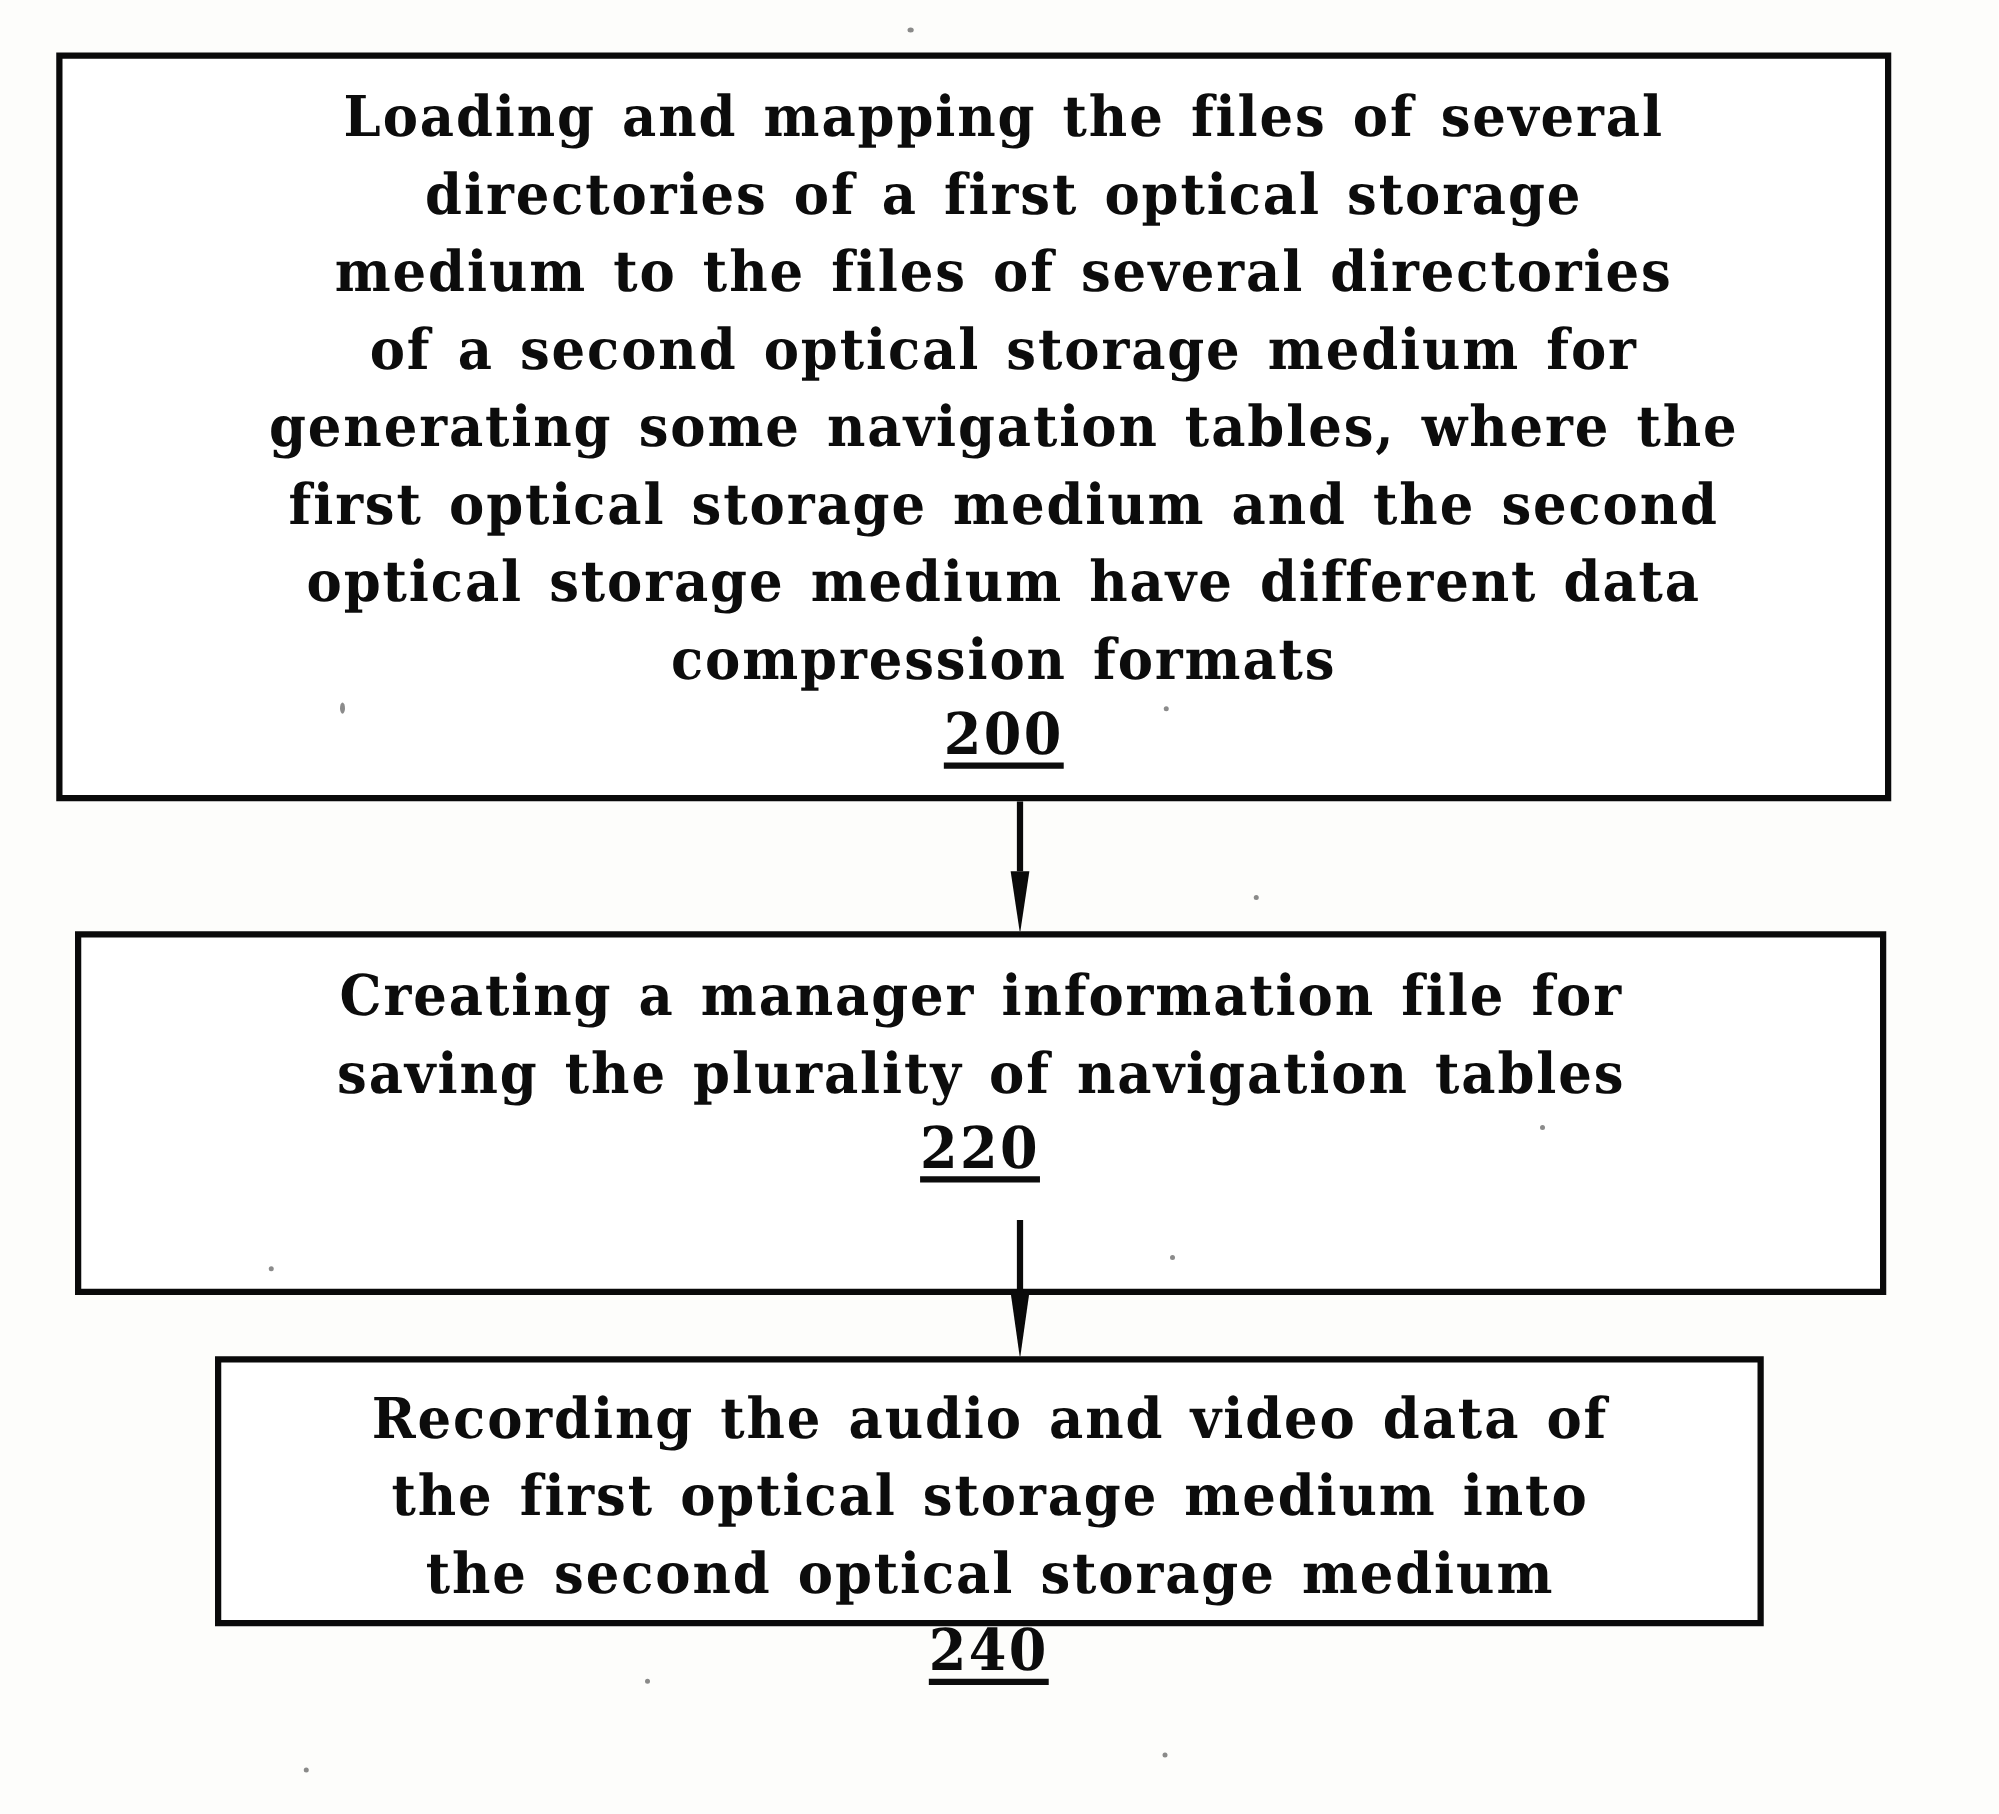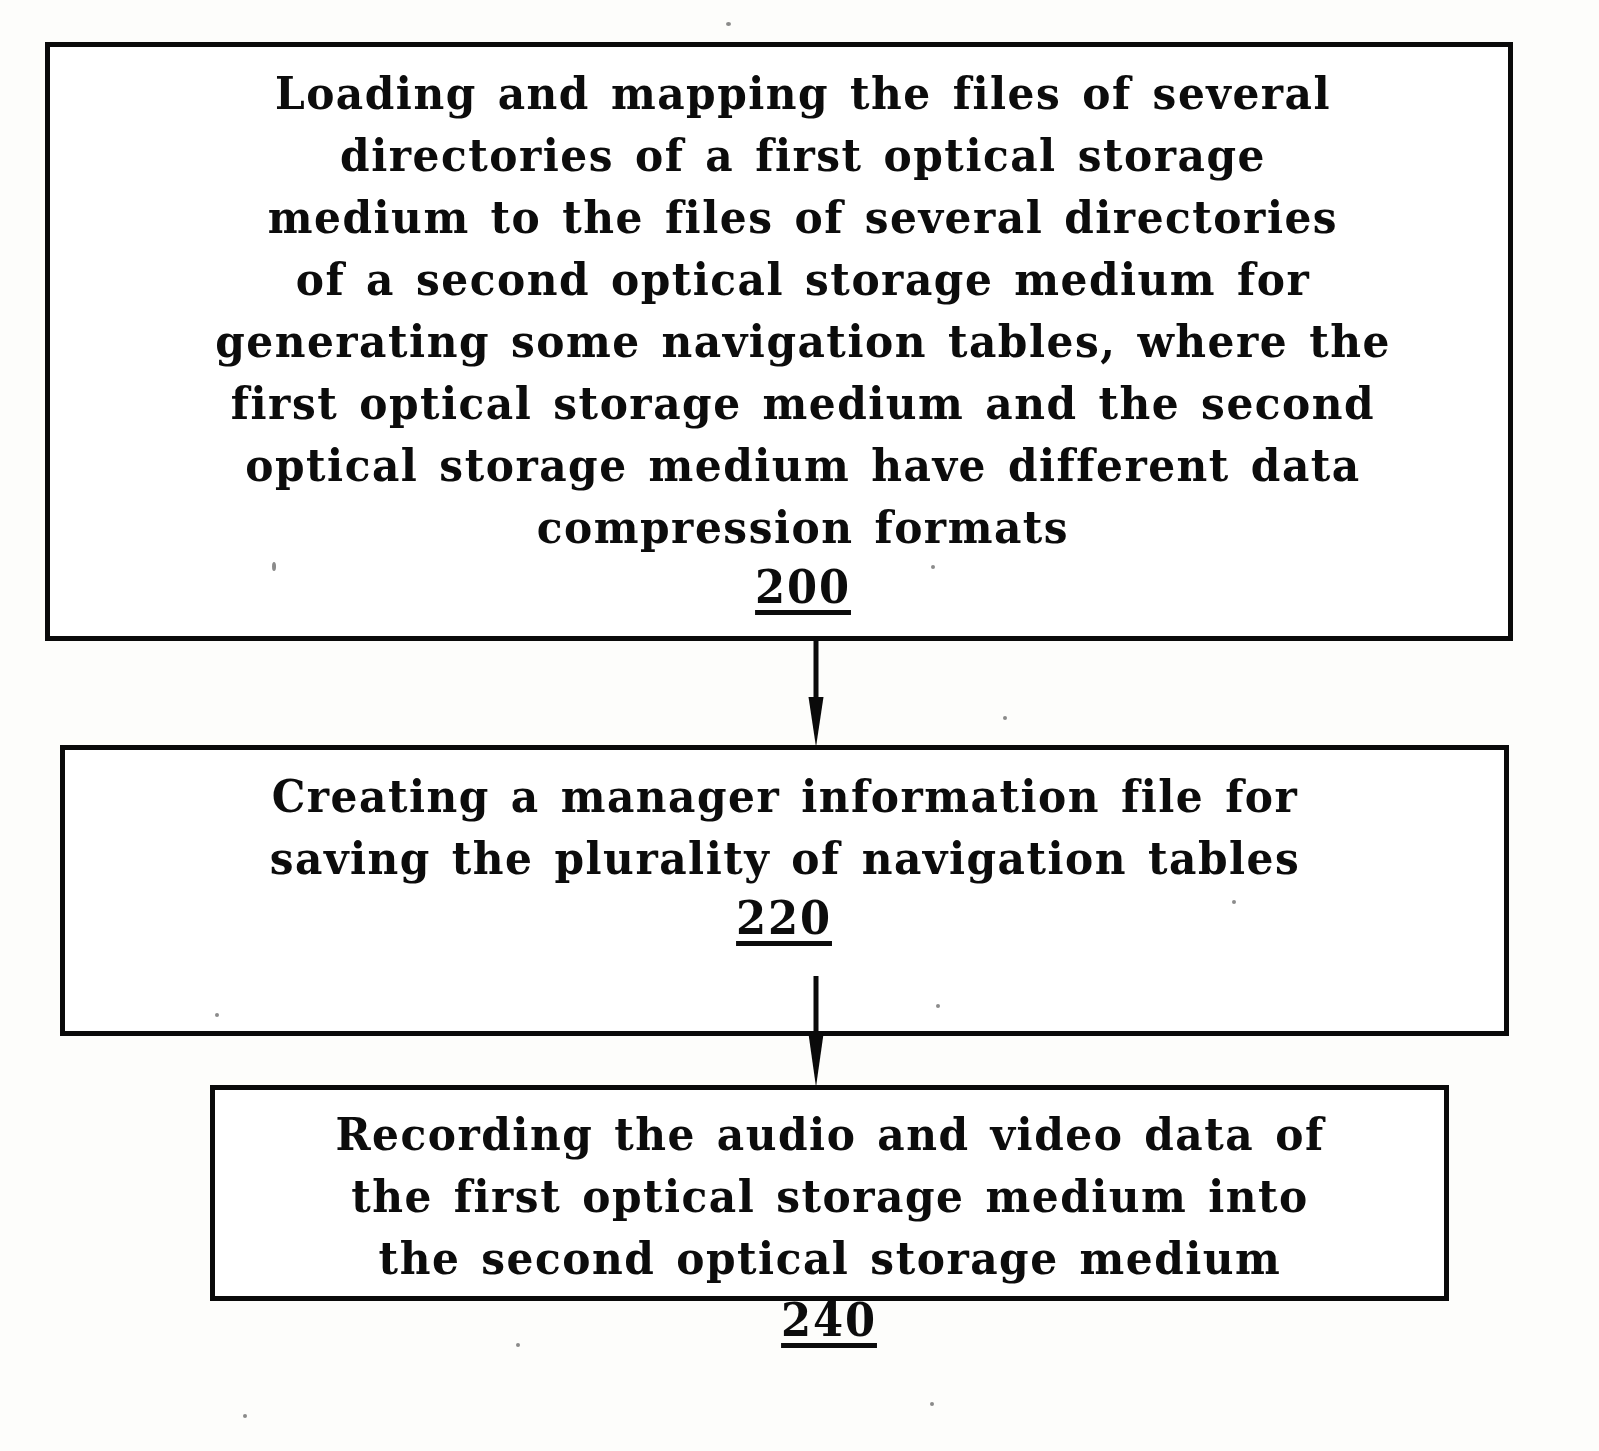--- a/index.html
+++ b/index.html
@@ -29,21 +29,21 @@
     border: 5px solid #0a0a0a;
     background: #ffffff;
     display: flex;
     flex-direction: column;
     align-items: center;
     justify-content: flex-start;
   }
 
   .box-1 { left: 45px;  top: 42px;   width: 1468px; height: 599px; padding-left: 48px; }
   .box-2 { left: 60px;  top: 745px;  width: 1449px; height: 291px; }
-  .box-3 { left: 172px; top: 1085px; width: 1239px; height: 216px; margin-left: 38px; }
+  .box-3 { left: 172px; top: 1085px; width: 1239px; height: 216px; }
 
   .box-text {
     text-align: center;
     color: #0c0c0c;
     font-family: "DejaVu Serif", "Liberation Serif", serif;
     font-weight: 700;
     font-size: 45px;
     line-height: 62px;
     letter-spacing: 1.6px;
     word-spacing: 5px;

